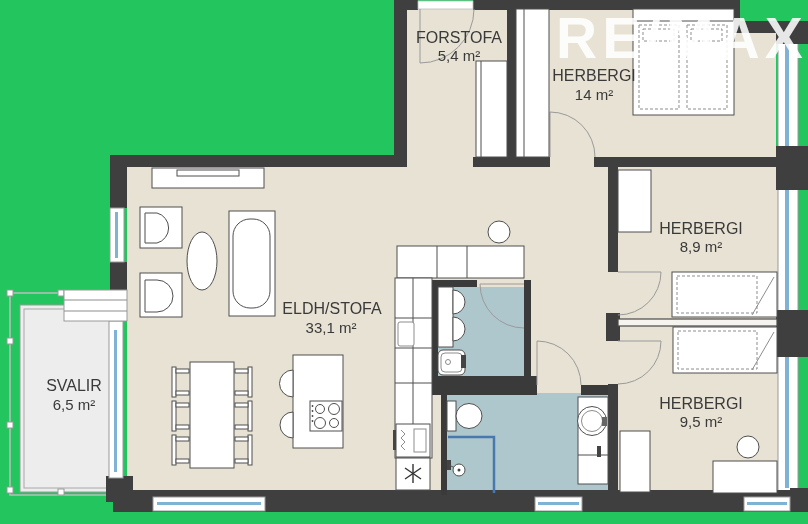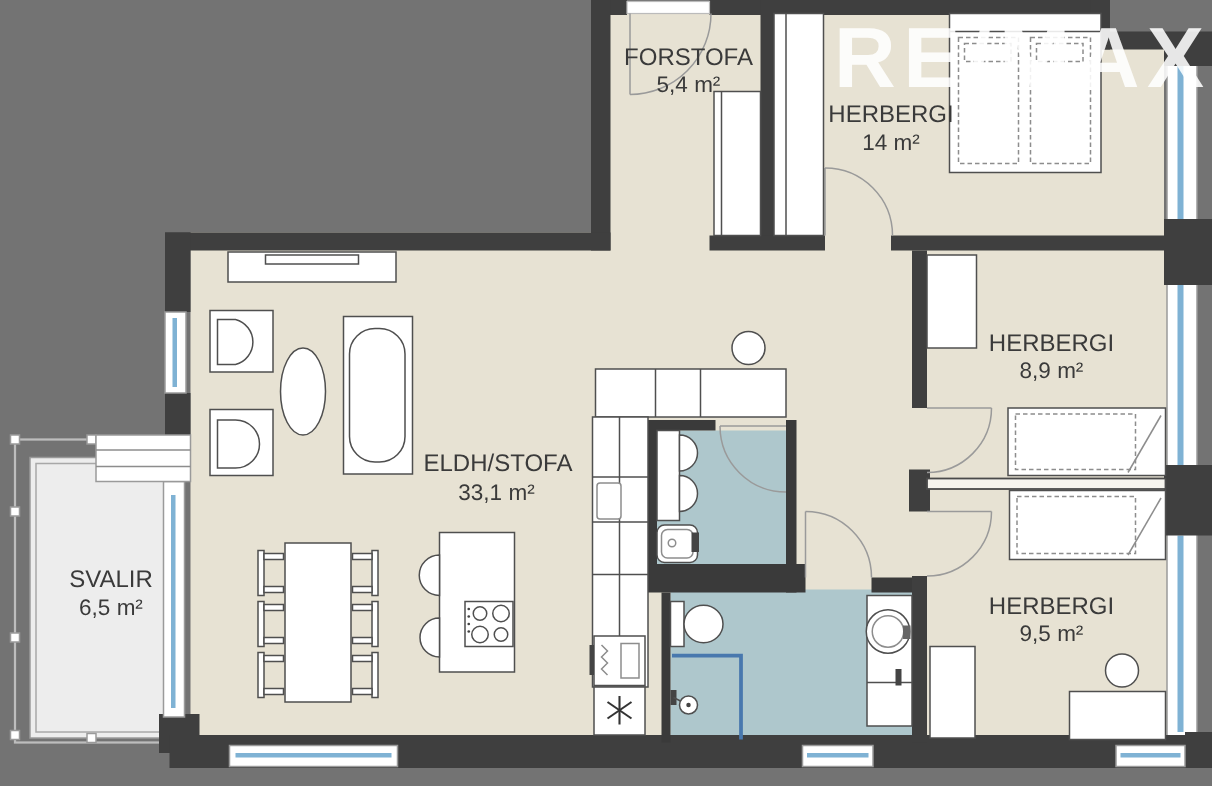--- a/index.html
+++ b/index.html
@@ -1,16 +1,16 @@
 <!DOCTYPE html>
 <html><head>
 <meta charset="utf-8">
 <style>
   html,body{margin:0;padding:0;background:#ffffff;}
-  .stage{position:relative;width:808px;height:524px;background:#737373;overflow:hidden;}
+  .stage{position:relative;width:808px;height:524px;background:#22c55e;overflow:hidden;}
   svg{display:block;font-family:"Liberation Sans",sans-serif;}
   .wall{fill:#3f3f3f;}
   .wallthin{fill:#3a3a3a;}
   .floor{fill:#e7e2d3;}
   .wet{fill:#aec7cc;}
   .balc{fill:#ededed;}
   .furn{fill:#ffffff;stroke:#4f4f4f;stroke-width:1;}
   .furnl{fill:#ffffff;stroke:#8d8d8d;stroke-width:1;}
   .ln{stroke:#4f4f4f;stroke-width:1;fill:none;}
   .lnl{stroke:#8d8d8d;stroke-width:1;fill:none;}

